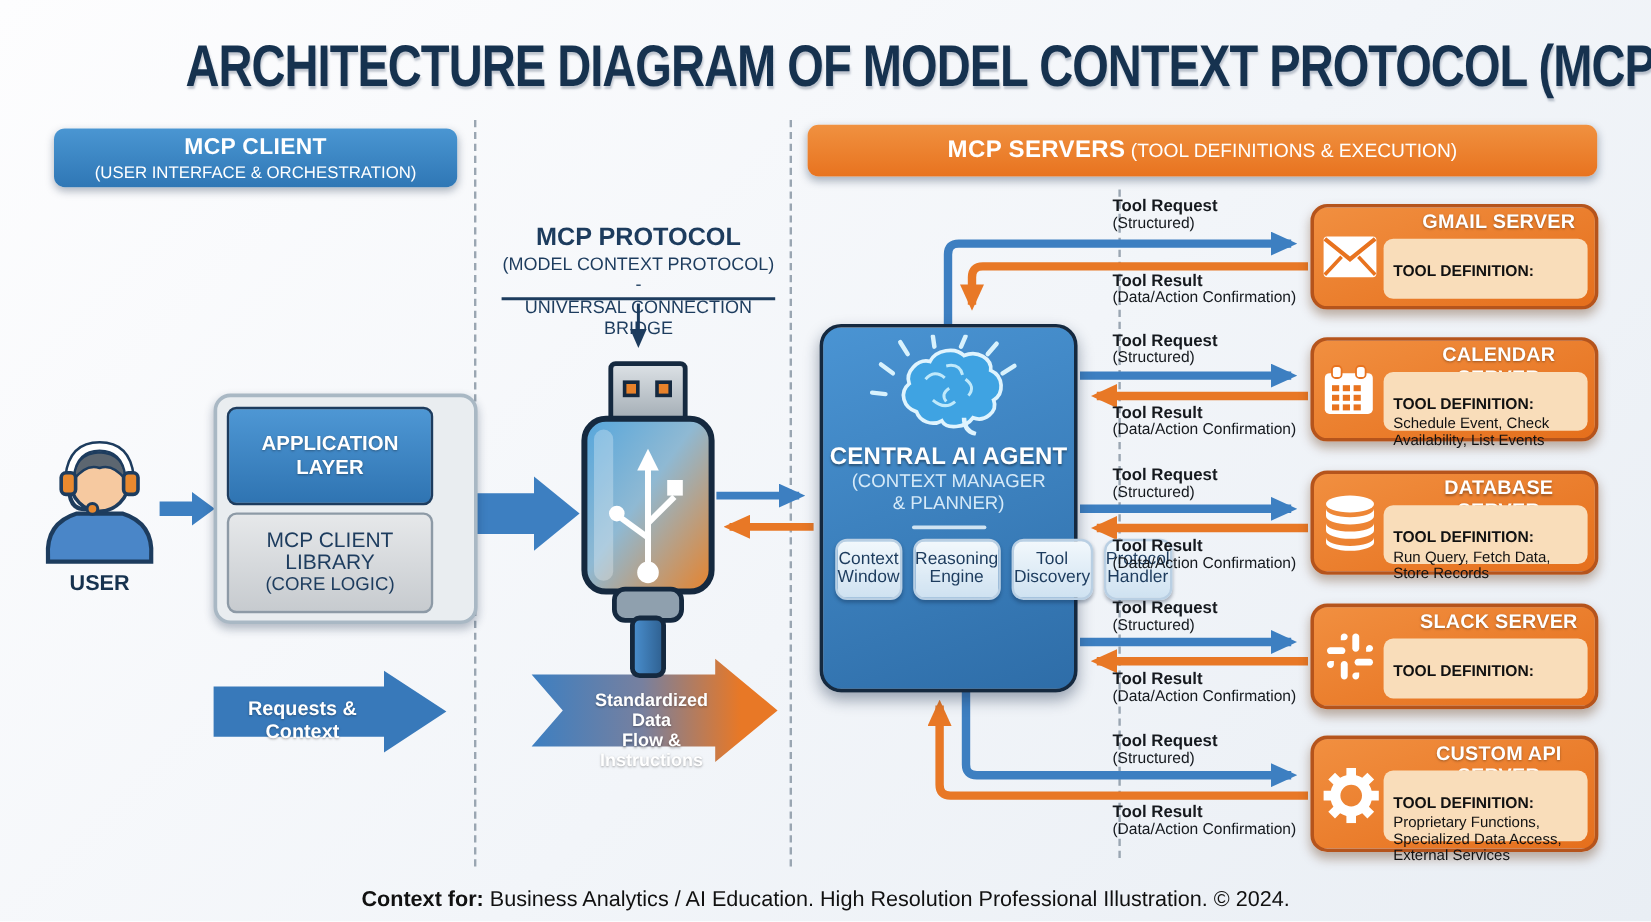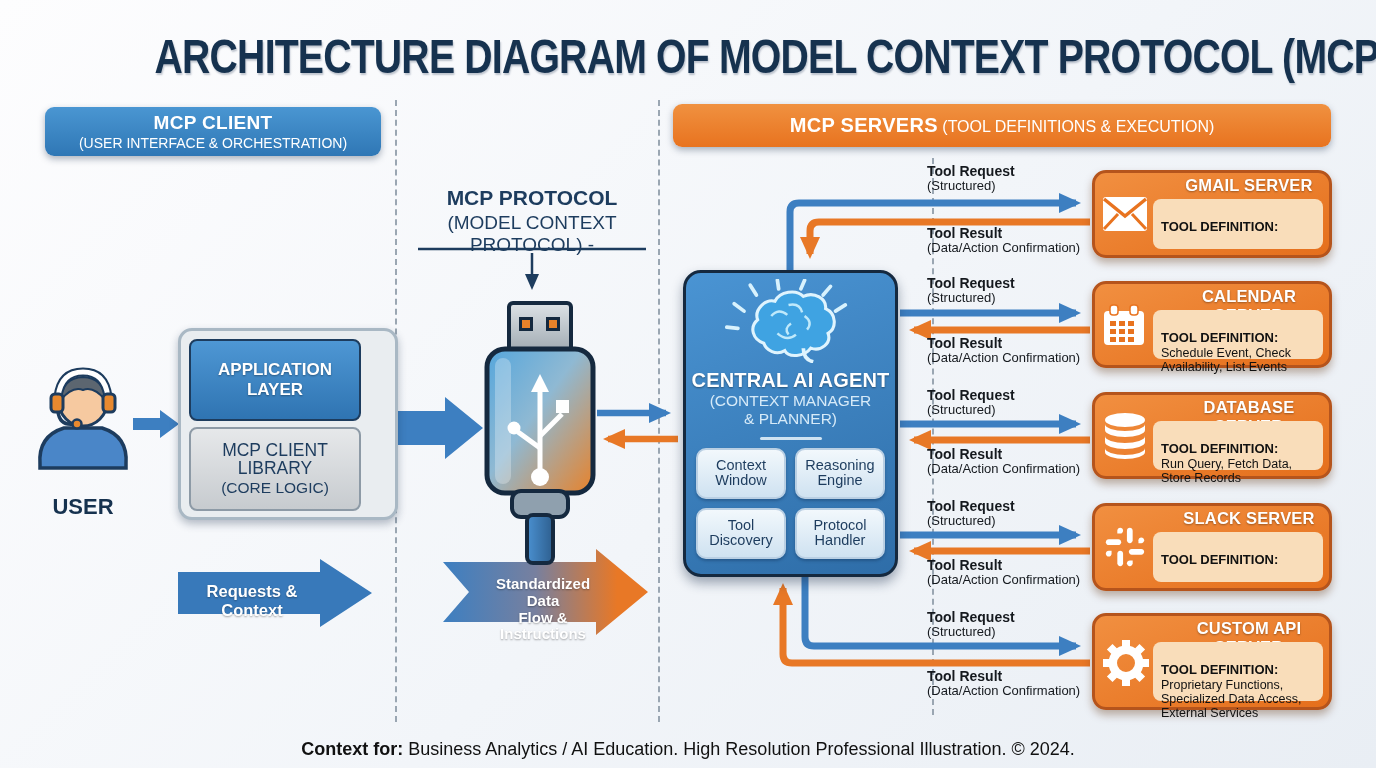--- a/index.html
+++ b/index.html
@@ -21,24 +21,24 @@
        background:linear-gradient(#4a96d2,#2f77b5);padding-top:5px;box-sizing:border-box;}
   #hdr-client .t1{font-size:19px;font-weight:bold;letter-spacing:.3px;}
   #hdr-client .t2{font-size:14px;margin-top:1px;}
   #hdr-servers{left:673px;top:104px;width:658px;height:43px;line-height:43px;
        background:linear-gradient(#f09140,#e8731f);}
   #hdr-servers .t1{font-size:20px;font-weight:bold;letter-spacing:.3px;}
   #hdr-servers .t2{font-size:16px;font-weight:normal;}
   
   #protocol{left:418px;top:186px;width:228px;text-align:center;z-index:2;}
   #protocol .p1{font-size:21px;font-weight:bold;color:#1d3c5e;}
-  #protocol .p2{font-size:19px;color:#1d3c5e;margin-top:2px;}
-  
-  #user-label{left:28px;top:494px;width:110px;text-align:center;
-      font-size:22px;font-weight:bold;color:#16324f;z-index:2;}
+  #protocol .p2{font-size:15px;color:#1d3c5e;margin-top:2px;}
+  
+  #user-label{left:28px;top:476px;width:110px;text-align:center;
+      font-size:18px;font-weight:bold;color:#16324f;z-index:2;}
   
   #client-stack{left:178px;top:328px;width:220px;height:192px;border-radius:14px;
       background:#e9edf0;border:3px solid #a9b8c4;box-sizing:border-box;z-index:2;
       box-shadow:0 4px 8px rgba(20,40,70,.3);}
   #app-layer{left:8px;top:8px;width:172px;height:82px;border-radius:8px;
       background:linear-gradient(#4e97d4,#2f74b2);border:2px solid #1d3c5e;box-sizing:border-box;
       color:#fff;font-weight:bold;font-size:17px;text-align:center;
       display:flex;align-items:center;justify-content:center;padding:0 26px;
       text-shadow:0 1px 2px rgba(0,0,0,.35);}
   #lib-box{left:8px;top:96px;width:172px;height:84px;border-radius:8px;
@@ -54,21 +54,21 @@
   #std-text{left:478px;top:576px;width:130px;font-size:15px;line-height:1.12;}
   
   #agent{left:683px;top:270px;width:215px;height:307px;border-radius:18px;
       background:linear-gradient(#459;#000);background:linear-gradient(160deg,#4a94d3,#2e6da8);
       border:3px solid #15293f;box-sizing:border-box;z-index:2;
       box-shadow:0 6px 12px rgba(20,40,70,.4);text-align:center;}
   #agent .a-title{color:#fff;font-weight:bold;font-size:20px;margin-top:2px;
       text-shadow:0 1px 2px rgba(0,0,0,.4);letter-spacing:.2px;}
   #agent .a-sub{color:#d6eaf8;font-size:15.5px;line-height:1.15;}
   #agent .divider{width:62px;height:3px;background:#cfe3f2;margin:9px auto 8px;border-radius:2px;}
-  #agent .modules{display:grid;grid-template-columns:1fr 1fr;gap:9px;padding:0 10px;}
+  #agent .modules{display:grid;grid-template-columns:1fr 1fr 1fr 1fr;gap:9px;padding:0 10px;}
   #agent .module{height:47px;border-radius:10px;border:2px solid #b9cfe3;
       background:linear-gradient(#f2f8fc,#cfe2f1);color:#1d3c5e;font-size:14.5px;
       display:flex;align-items:center;justify-content:center;line-height:1.05;
       box-shadow:0 2px 3px rgba(10,30,60,.3);}
   
   .xlabel{left:927px;width:170px;text-align:left;color:#15191e;z-index:2;line-height:1.08;}
   .xlabel .x1{font-size:14px;font-weight:bold;}
   .xlabel .x2{font-size:13px;}
   
   .server{left:1092px;width:240px;border-radius:14px;box-sizing:border-box;z-index:2;
@@ -194,20 +194,21 @@
     <div class="t2">(USER INTERFACE &amp; ORCHESTRATION)</div>
   </div>
   <div id="hdr-servers" class="abs hdr">
     <span class="t1">MCP SERVERS</span>
     <span class="t2"> <span>(TOOL DEFINITIONS &amp; EXECUTION)</span></span>
   </div>
 
   <div id="protocol" class="abs">
     <div class="p1">MCP PROTOCOL</div>
     <div class="p2">(MODEL CONTEXT PROTOCOL) -</div>
+    <div class="p2">UNIVERSAL CONNECTION BRIDGE</div>
   </div>
 
   <div id="user-label" class="abs">USER</div>
 
   <div id="client-stack" class="abs">
     <div id="app-layer" class="abs">APPLICATION LAYER</div>
     <div id="lib-box" class="abs">
       <div class="l1">MCP CLIENT LIBRARY</div>
       <div class="l2">(CORE LOGIC)</div>
     </div>

